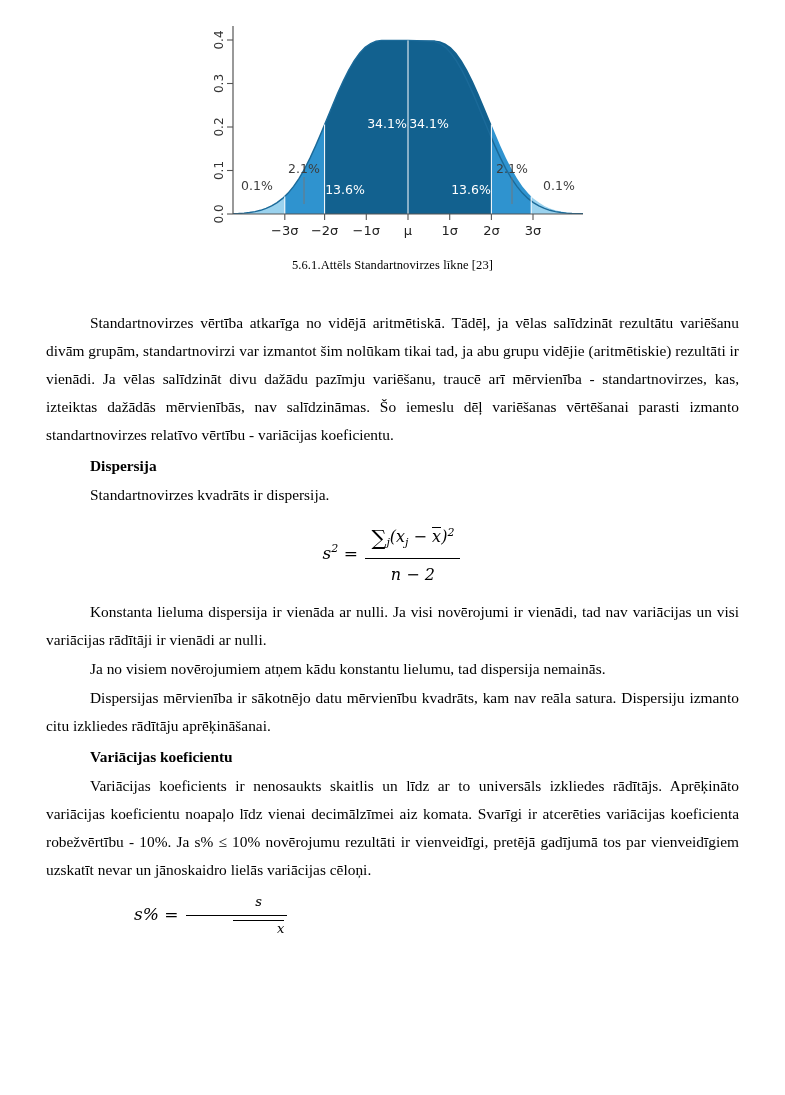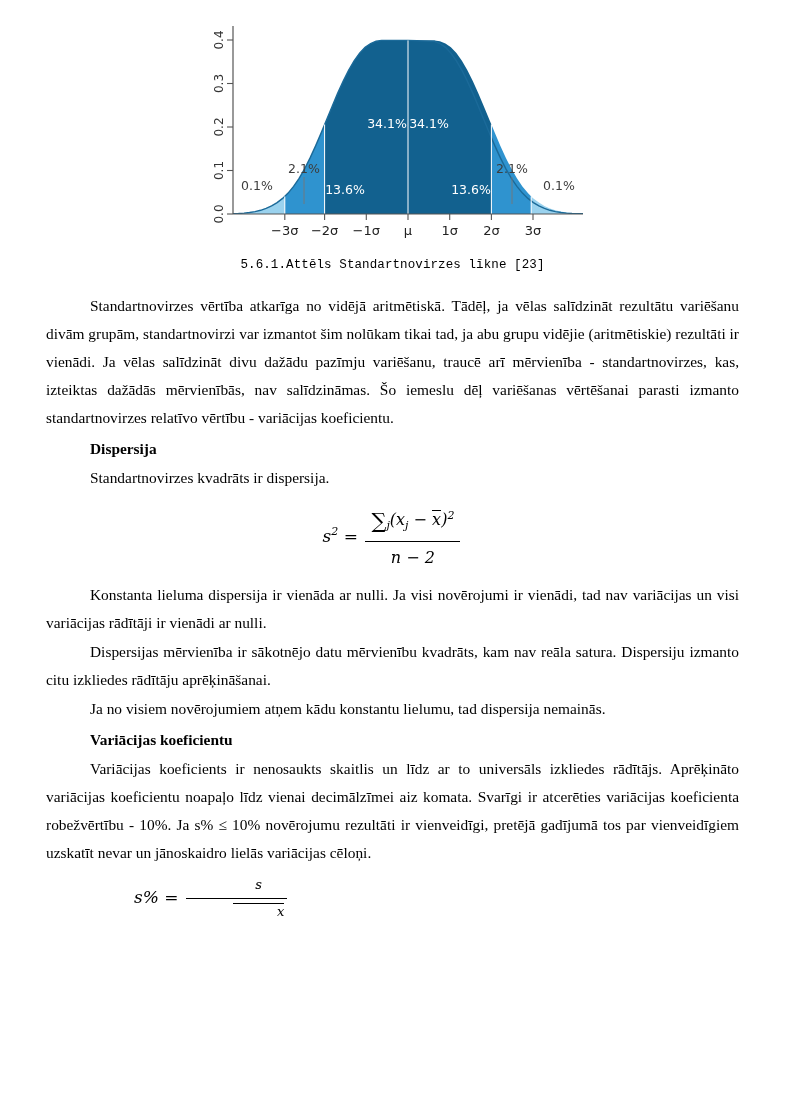--- a/index.html
+++ b/index.html
@@ -32,30 +32,30 @@
   }
   .chart-wrap {
     position: relative;
     width: 400px;
     height: 232px;
   }
   svg.normal-chart {
     display: block;
   }
   .fig-caption {
-    font-family: Liberation Mono, monospace;
+    font-family: Liberation Serif, serif;
     font-size: 12.5px;
     margin-top: 8px;
     text-align: center;
     letter-spacing: .1px;
   }
 
   
   .body-text {
-    margin-top: 20px;
+    margin-top: 36px;
     font-size: 15.4px;
     line-height: 1.82;
     text-align: justify;
   }
   p.para {
     margin: 0 0 1px 0;
     text-indent: 44px;
     text-align: justify;
   }
   h4.subhead {
@@ -252,22 +252,22 @@
         <span>s</span><span class="sup">2</span>
         <span class="upright">=</span>
         <span class="frac">
           <span class="num"><span class="sigma-big">∑</span><span class="sub">j</span><span>(x</span><span class="sub">j</span> <span class="upright">−</span> <span class="overbar">x</span><span>)</span><span class="sup">2</span></span>
           <span class="den">n − 2</span>
         </span>
       </span>
     </div>
 
     <p class="para">Konstanta lieluma dispersija ir vienāda ar nulli. Ja visi novērojumi ir vienādi, tad nav variācijas un visi variācijas rādītāji ir vienādi ar nulli.</p>
+    <p class="para">Ja no visiem novērojumiem atņem kādu konstantu lielumu, tad dispersija nemainās.</p>
     <p class="para">Dispersijas mērvienība ir sākotnējo datu mērvienību kvadrāts, kam nav reāla satura. Dispersiju izmanto citu izkliedes rādītāju aprēķināšanai.</p>
-    <p class="para">Ja no visiem novērojumiem atņem kādu konstantu lielumu, tad dispersija nemainās.</p>
 
     <h4 class="subhead">Variācijas koeficientu</h4>
 
     <p class="para">Variācijas koeficients ir nenosaukts skaitlis un līdz ar to universāls izkliedes rādītājs. Aprēķināto variācijas koeficientu noapaļo līdz vienai decimālzīmei aiz komata. Svarīgi ir atcerēties variācijas koeficienta robežvērtību - 10%. Ja s% ≤ 10% novērojumu rezultāti ir vienveidīgi, pretējā gadījumā tos par vienveidīgiem uzskatīt nevar un jānoskaidro lielās variācijas cēloņi.</p>
 
     <div class="formula-left">
       <span class="math">
         <span>s%</span>
         <span class="upright">=</span>
         <span class="frac small">

